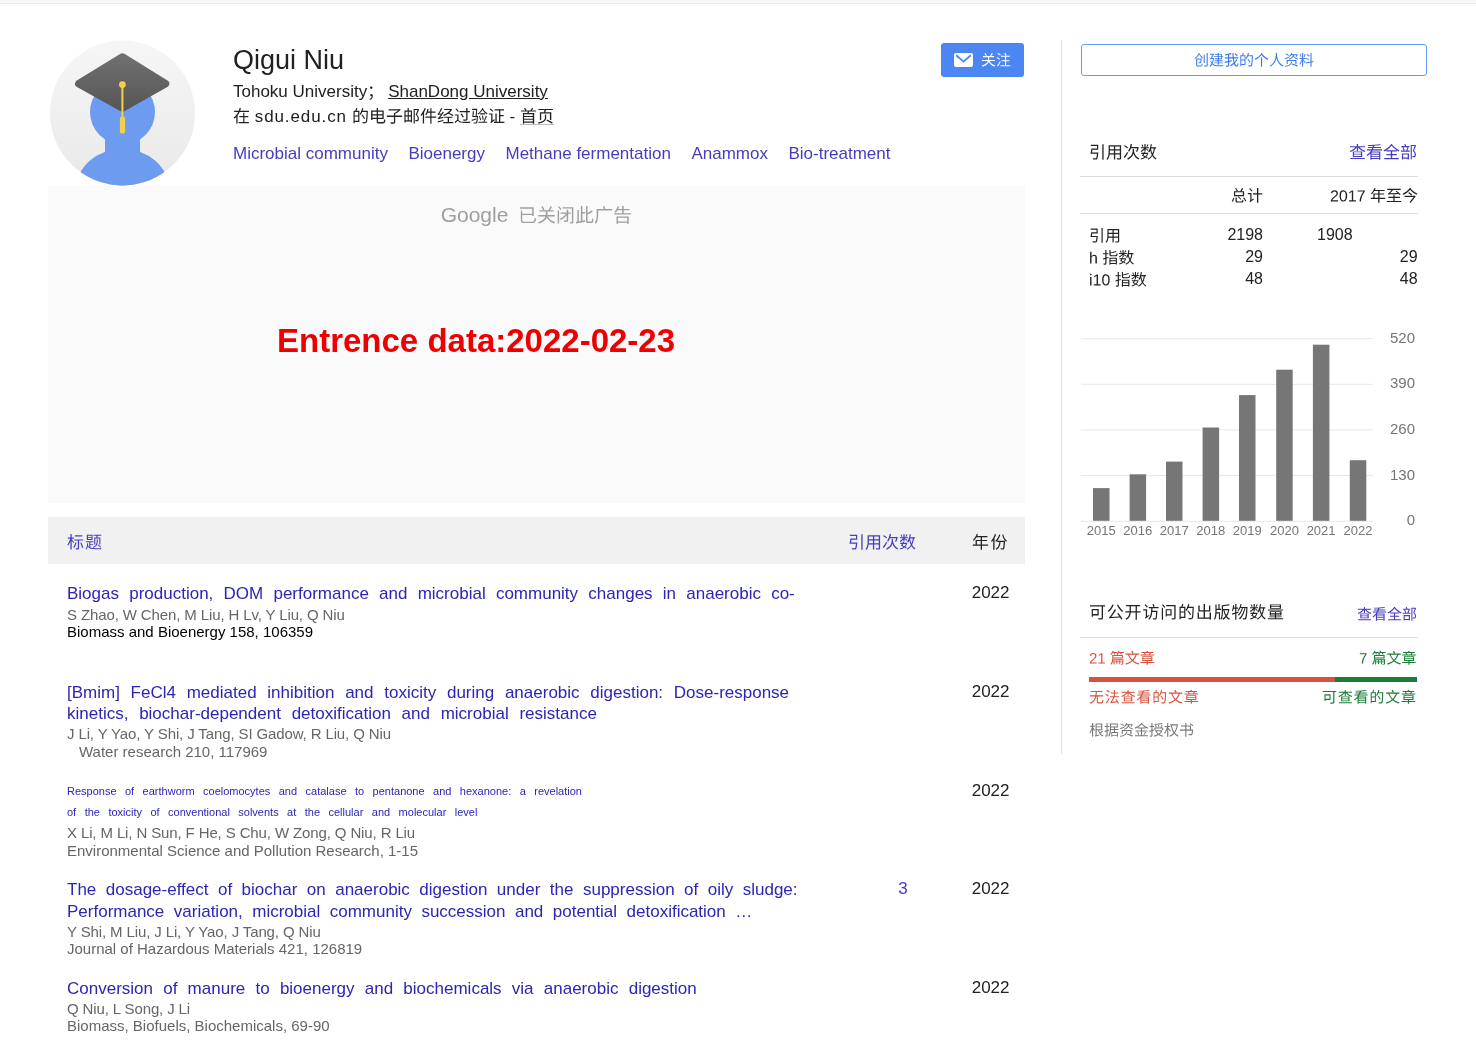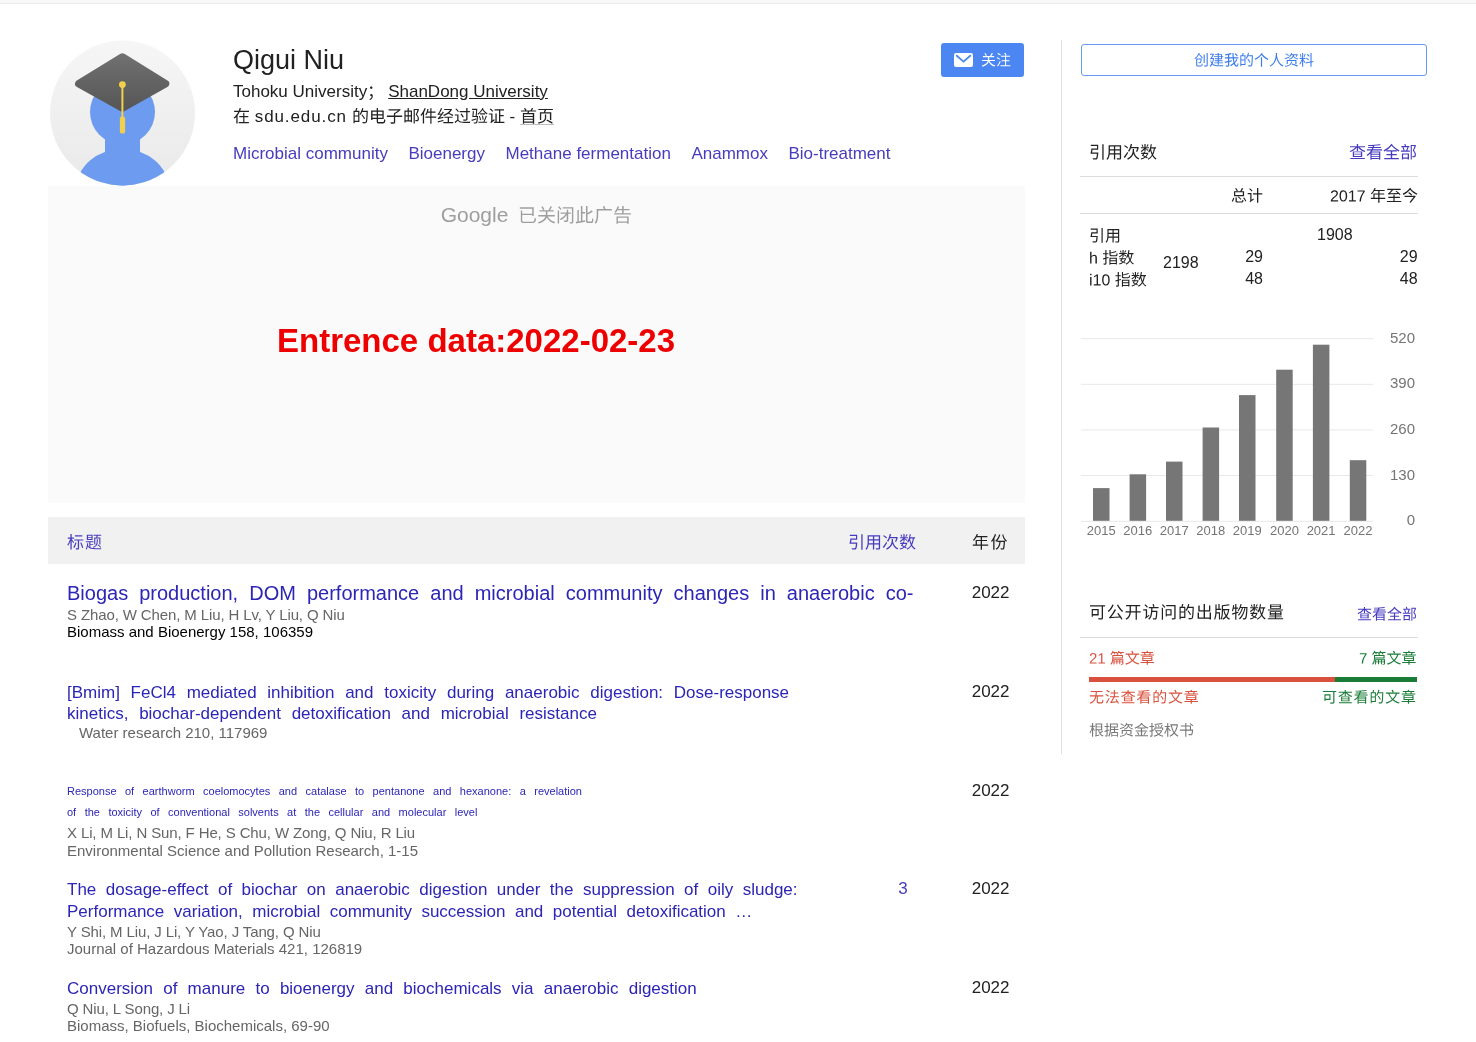--- a/index.html
+++ b/index.html
@@ -69,33 +69,34 @@
         <path d="M7.9 -13.0V-11.8H15.3V-13.0ZM13.2 -5.5C14.0 -3.8 14.8 -1.6 15.1 -0.3L16.3 -0.7C16.0 -2.0 15.2 -4.2 14.3 -5.9ZM8.3 -5.8C7.9 -4.0 7.1 -2.2 6.2 -1.0C6.5 -0.8 7.0 -0.5 7.2 -0.3C8.1 -1.6 9.0 -3.6 9.5 -5.6ZM7.2 -8.9V-7.7H10.8V-0.3C10.8 -0.1 10.7 -0.0 10.5 0.0C10.3 0.0 9.5 0.0 8.6 -0.0C8.8 0.4 8.9 0.9 9.0 1.3C10.2 1.3 11.0 1.3 11.5 1.1C12.0 0.8 12.1 0.4 12.1 -0.3V-7.7H16.3V-8.9ZM3.4 -14.3V-10.7H0.8V-9.5H3.2C2.6 -7.4 1.5 -4.9 0.4 -3.7C0.6 -3.3 1.0 -2.8 1.1 -2.5C2.0 -3.6 2.8 -5.3 3.4 -7.2V1.3H4.7V-7.5C5.3 -6.7 6.0 -5.7 6.3 -5.1L7.0 -6.1C6.7 -6.6 5.2 -8.5 4.7 -9.0V-9.5H6.9V-10.7H4.7V-14.3Z M21.0 -10.5H24.5V-9.2H21.0ZM21.0 -12.6H24.5V-11.4H21.0ZM19.8 -13.6V-8.2H25.6V-13.6ZM29.8 -9.0C29.7 -4.6 29.4 -2.4 25.8 -1.3C26.0 -1.1 26.3 -0.7 26.4 -0.5C30.3 -1.8 30.8 -4.2 30.9 -9.0ZM30.4 -3.2C31.5 -2.4 32.8 -1.3 33.4 -0.6L34.2 -1.3C33.5 -2.0 32.2 -3.1 31.2 -3.8ZM20.1 -5.1C20.0 -2.7 19.7 -0.6 18.6 0.7C18.8 0.8 19.3 1.2 19.5 1.3C20.1 0.5 20.5 -0.5 20.8 -1.7C22.3 0.6 24.8 1.0 28.4 1.0H33.9C34.0 0.7 34.2 0.2 34.4 -0.1C33.4 -0.1 29.2 -0.1 28.5 -0.1C26.4 -0.1 24.7 -0.2 23.4 -0.7V-3.2H26.2V-4.1H23.4V-6.0H26.5V-7.0H18.8V-6.0H22.3V-1.4C21.8 -1.8 21.3 -2.3 21.0 -3.0C21.1 -3.6 21.2 -4.3 21.2 -5.1ZM27.2 -10.8V-3.7H28.3V-9.8H32.3V-3.7H33.4V-10.8H30.2C30.4 -11.3 30.6 -11.9 30.9 -12.5H34.2V-13.5H26.5V-12.5H29.6C29.4 -11.9 29.2 -11.3 29.1 -10.8Z"></path>
       </svg></div>
 <div class="abs" style="right:109px;top:15.5px;"><svg width="68" height="18.0" viewBox="0 -15.3 68 18.0" style="vertical-align:-2.7px" fill="#473cbe">
         <path d="M13.3 -14.1V1.4H14.6V-14.1ZM2.4 -9.7C2.2 -8.1 1.8 -6.0 1.5 -4.6H7.9C7.7 -1.8 7.4 -0.5 7.0 -0.2C6.8 -0.0 6.6 0.0 6.3 0.0C5.9 0.0 4.7 -0.0 3.6 -0.1C3.9 0.3 4.0 0.8 4.1 1.2C5.2 1.3 6.2 1.3 6.8 1.2C7.4 1.2 7.8 1.1 8.1 0.7C8.7 0.1 9.0 -1.4 9.3 -5.2C9.3 -5.4 9.3 -5.8 9.3 -5.8H3.1C3.2 -6.6 3.4 -7.6 3.5 -8.5H9.2V-13.6H1.8V-12.4H8.0V-9.7Z M19.6 -13.1V-6.9C19.6 -4.5 19.4 -1.5 17.5 0.6C17.8 0.8 18.3 1.2 18.5 1.4C19.8 0.0 20.4 -2.0 20.7 -3.9H24.9V1.2H26.2V-3.9H30.8V-0.4C30.8 -0.1 30.7 0.0 30.4 0.1C30.0 0.1 28.9 0.1 27.7 0.0C27.9 0.4 28.1 0.9 28.1 1.3C29.7 1.3 30.7 1.3 31.3 1.1C31.9 0.9 32.1 0.5 32.1 -0.4V-13.1ZM20.9 -11.9H24.9V-9.1H20.9ZM30.8 -11.9V-9.1H26.2V-11.9ZM20.9 -7.9H24.9V-5.1H20.8C20.8 -5.7 20.9 -6.3 20.9 -6.9ZM30.8 -7.9V-5.1H26.2V-7.9Z M35.0 -12.2C36.1 -11.5 37.6 -10.5 38.2 -9.8L39.1 -10.9C38.4 -11.6 36.9 -12.5 35.7 -13.1ZM34.7 -1.2 35.9 -0.4C36.9 -1.9 38.2 -3.9 39.2 -5.6L38.2 -6.4C37.1 -4.6 35.7 -2.5 34.7 -1.2ZM41.7 -14.3C41.2 -11.6 40.2 -8.9 38.9 -7.2C39.3 -7.1 39.9 -6.7 40.1 -6.5C40.8 -7.5 41.4 -8.7 42.0 -10.1H48.2C47.9 -9.0 47.4 -7.7 47.0 -6.9C47.3 -6.7 47.8 -6.5 48.1 -6.3C48.7 -7.5 49.4 -9.3 49.8 -10.9L48.9 -11.5L48.7 -11.4H42.4C42.7 -12.2 42.9 -13.1 43.1 -14.0ZM43.7 -9.3V-8.2C43.7 -5.8 43.3 -2.1 38.1 0.4C38.4 0.7 38.8 1.1 39.0 1.4C42.4 -0.3 43.9 -2.4 44.5 -4.5C45.5 -1.8 47.0 0.2 49.5 1.2C49.7 0.9 50.0 0.4 50.3 0.1C47.4 -1.0 45.8 -3.6 45.0 -7.0C45.0 -7.4 45.0 -7.8 45.0 -8.2V-9.3Z M58.5 -14.0C58.2 -13.3 57.7 -12.3 57.3 -11.7L58.1 -11.3C58.5 -11.8 59.1 -12.7 59.6 -13.5ZM52.5 -13.5C52.9 -12.8 53.4 -11.8 53.5 -11.2L54.5 -11.7C54.4 -12.3 53.9 -13.2 53.4 -13.9ZM58.0 -4.4C57.6 -3.5 57.0 -2.8 56.4 -2.1C55.7 -2.5 55.1 -2.8 54.5 -3.1C54.7 -3.5 55.0 -3.9 55.2 -4.4ZM52.9 -2.6C53.7 -2.3 54.6 -1.9 55.5 -1.4C54.4 -0.6 53.1 -0.1 51.7 0.2C51.9 0.5 52.2 0.9 52.3 1.2C53.9 0.8 55.3 0.1 56.5 -0.9C57.1 -0.5 57.6 -0.2 58.0 0.1L58.8 -0.7C58.4 -1.0 57.9 -1.3 57.4 -1.6C58.3 -2.6 59.0 -3.8 59.4 -5.3L58.7 -5.5L58.5 -5.5H55.7L56.1 -6.4L55.0 -6.6C54.8 -6.2 54.7 -5.9 54.5 -5.5H52.2V-4.4H54.0C53.6 -3.7 53.2 -3.1 52.9 -2.6ZM55.4 -14.3V-11.1H51.9V-10.1H55.0C54.2 -9.0 52.9 -7.9 51.7 -7.4C51.9 -7.2 52.2 -6.7 52.4 -6.4C53.4 -7.0 54.5 -7.9 55.4 -8.9V-6.9H56.6V-9.2C57.4 -8.6 58.4 -7.8 58.8 -7.4L59.6 -8.3C59.1 -8.6 57.6 -9.6 56.8 -10.1H60.0V-11.1H56.6V-14.3ZM61.7 -14.1C61.3 -11.2 60.5 -8.3 59.2 -6.5C59.4 -6.3 59.9 -5.9 60.1 -5.7C60.6 -6.4 61.0 -7.1 61.3 -7.9C61.7 -6.3 62.2 -4.7 62.8 -3.4C61.8 -1.8 60.5 -0.5 58.7 0.4C58.9 0.6 59.3 1.1 59.4 1.4C61.1 0.5 62.4 -0.7 63.4 -2.2C64.3 -0.7 65.3 0.4 66.7 1.2C66.9 0.9 67.2 0.4 67.5 0.2C66.1 -0.6 65.0 -1.8 64.1 -3.4C65.0 -5.1 65.6 -7.2 66.0 -9.8H67.1V-11.0H62.3C62.5 -11.9 62.7 -12.9 62.9 -14.0ZM64.8 -9.8C64.5 -7.8 64.1 -6.1 63.5 -4.7C62.8 -6.2 62.3 -8.0 62.0 -9.8Z"></path>
       </svg></div>
 <div class="abs" style="right:16.5px;top:15.5px;"><svg width="37" height="18.0" viewBox="0 -15.3 37 18.0" style="vertical-align:-2.7px" fill="#222222">
         <path d="M0.8 -3.8V-2.6H8.7V1.4H10.0V-2.6H16.2V-3.8H10.0V-7.2H15.0V-8.4H10.0V-11.0H15.4V-12.2H5.2C5.5 -12.8 5.8 -13.4 6.0 -14.0L4.7 -14.3C3.9 -12.0 2.5 -9.8 0.9 -8.4C1.2 -8.2 1.7 -7.8 2.0 -7.6C2.9 -8.5 3.8 -9.7 4.6 -11.0H8.7V-8.4H3.6V-3.8ZM4.9 -3.8V-7.2H8.7V-3.8Z M31.3 -13.9 30.2 -13.7C30.9 -10.4 32.0 -8.3 34.1 -6.6C34.3 -7.0 34.7 -7.4 35.0 -7.6C33.1 -9.2 32.0 -10.9 31.3 -13.9ZM22.9 -14.2C22.1 -11.6 20.6 -9.1 19.1 -7.4C19.3 -7.1 19.7 -6.5 19.8 -6.2C20.3 -6.7 20.8 -7.4 21.2 -8.1V1.4H22.5V-10.2C23.1 -11.4 23.7 -12.6 24.1 -13.9ZM27.1 -13.8C26.4 -11.2 25.1 -8.9 23.3 -7.5C23.5 -7.3 24.0 -6.7 24.1 -6.4C24.5 -6.7 24.9 -7.1 25.2 -7.5V-6.4H27.4C27.0 -3.1 26.0 -0.9 23.6 0.4C23.9 0.7 24.3 1.1 24.5 1.4C27.1 -0.2 28.2 -2.7 28.6 -6.4H31.7C31.5 -2.1 31.2 -0.5 30.9 -0.1C30.7 0.1 30.6 0.1 30.3 0.1C30.0 0.1 29.3 0.1 28.5 0.0C28.7 0.4 28.8 0.9 28.9 1.2C29.6 1.3 30.4 1.3 30.8 1.2C31.3 1.2 31.7 1.1 32.0 0.7C32.5 0.1 32.7 -1.8 33.0 -7.0C33.0 -7.2 33.0 -7.6 33.0 -7.6H25.3C26.6 -9.2 27.7 -11.3 28.3 -13.6Z"></path>
       </svg></div>
 </div>
 <div class="abs" style="left:48px;top:583.1px;width:977px;">
-<div style="margin-left:19px;font-size:20px;line-height:21.4px;word-spacing:5.5px;color:#2c25b5;">
+<div style="margin-left:19px;font-size:17px;line-height:21.4px;word-spacing:5.5px;color:#2c25b5;">
       <div style="white-space:nowrap;">Biogas production, DOM performance and microbial community changes in anaerobic co-</div>
     </div>
 <div style="margin-left:19px;margin-top:1px;font-size:15px;line-height:17.3px;letter-spacing:-0.12px;color:#666666;">S Zhao, W Chen, M Liu, H Lv, Y Liu, Q Niu</div>
 <div style="margin-left:19px;font-size:15px;line-height:17.3px;color:#000000;">Biomass and Bioenergy 158, 106359</div>
 
 <div class="abs" style="right:15.5px;top:0;font-size:17px;color:#222222;">2022</div>
 </div>
 <div class="abs" style="left:48px;top:681.6px;width:977px;">
 <div style="margin-left:19px;font-size:17px;line-height:21.4px;word-spacing:6.0px;color:#2c25b5;">
       <div style="white-space:nowrap;">[Bmim] FeCl4 mediated inhibition and toxicity during anaerobic digestion: Dose-response</div>
       <div style="white-space:nowrap;">kinetics, biochar-dependent detoxification and microbial resistance</div>
     </div>
+<div style="margin-left:19px;margin-top:1px;font-size:15px;line-height:17.3px;letter-spacing:-0.12px;color:#666666;">J Li, Y Yao, Y Shi, J Tang, SI Gadow, R Liu, Q Niu</div>
 <div style="margin-left:31px;font-size:15px;line-height:17.3px;color:#666666;">Water research 210, 117969</div>
 
 <div class="abs" style="right:15.5px;top:0;font-size:17px;color:#222222;">2022</div>
 </div>
 <div class="abs" style="left:48px;top:780.6px;width:977px;">
 <div style="margin-left:19px;font-size:11px;line-height:21.4px;word-spacing:5.4px;color:#2c25b5;">
       <div style="white-space:nowrap;">Response of earthworm coelomocytes and catalase to pentanone and hexanone: a revelation</div>
       <div style="white-space:nowrap;">of the toxicity of conventional solvents at the cellular and molecular level</div>
     </div>
 <div style="margin-left:19px;margin-top:1px;font-size:15px;line-height:17.3px;letter-spacing:-0.12px;color:#666666;">X Li, M Li, N Sun, F He, S Chu, W Zong, Q Niu, R Liu</div>
@@ -142,21 +143,21 @@
     <svg width="89" height="17.0" viewBox="0 -14.4 89 17.0" style="display:block" fill="#222222">
       <path d="M0.8 0.0V-1.0Q1.2 -1.9 1.8 -2.6Q2.4 -3.3 3.0 -3.9Q3.6 -4.4 4.2 -4.9Q4.9 -5.4 5.4 -5.9Q5.9 -6.4 6.2 -6.9Q6.5 -7.4 6.5 -8.1Q6.5 -9.0 5.9 -9.5Q5.4 -10.0 4.5 -10.0Q3.6 -10.0 3.0 -9.5Q2.4 -9.0 2.3 -8.2L0.9 -8.3Q1.0 -9.6 2.0 -10.4Q3.0 -11.2 4.5 -11.2Q6.1 -11.2 7.0 -10.4Q7.9 -9.6 7.9 -8.2Q7.9 -7.5 7.6 -6.9Q7.3 -6.2 6.8 -5.6Q6.2 -5.0 4.5 -3.7Q3.6 -2.9 3.1 -2.3Q2.6 -1.7 2.4 -1.2H8.1V0.0Z M17.2 -5.5Q17.2 -2.8 16.2 -1.3Q15.2 0.2 13.3 0.2Q11.4 0.2 10.5 -1.3Q9.5 -2.7 9.5 -5.5Q9.5 -8.3 10.4 -9.8Q11.4 -11.2 13.4 -11.2Q15.3 -11.2 16.2 -9.7Q17.2 -8.3 17.2 -5.5ZM15.7 -5.5Q15.7 -7.9 15.2 -9.0Q14.6 -10.0 13.4 -10.0Q12.1 -10.0 11.5 -9.0Q10.9 -7.9 10.9 -5.5Q10.9 -3.2 11.5 -2.1Q12.1 -1.0 13.3 -1.0Q14.6 -1.0 15.2 -2.1Q15.7 -3.2 15.7 -5.5Z M19.0 0.0V-1.2H21.8V-9.7L19.3 -7.9V-9.2L21.9 -11.0H23.2V-1.2H25.9V0.0Z M34.8 -9.9Q33.1 -7.3 32.4 -5.8Q31.7 -4.4 31.4 -2.9Q31.0 -1.5 31.0 0.0H29.5Q29.5 -2.1 30.4 -4.4Q31.3 -6.8 33.4 -9.8H27.5V-11.0H34.8Z M40.8 -3.6V-2.4H48.2V1.3H49.5V-2.4H55.3V-3.6H49.5V-6.8H54.2V-7.9H49.5V-10.4H54.6V-11.5H45.0C45.2 -12.0 45.5 -12.6 45.7 -13.2L44.5 -13.5C43.7 -11.3 42.4 -9.2 40.8 -7.9C41.1 -7.8 41.7 -7.4 41.9 -7.2C42.7 -8.0 43.6 -9.1 44.3 -10.4H48.2V-7.9H43.4V-3.6ZM44.6 -3.6V-6.8H48.2V-3.6Z M58.4 -6.8C59.0 -7.0 59.8 -7.0 68.6 -7.4C69.0 -7.0 69.3 -6.6 69.6 -6.3L70.6 -7.0C69.7 -8.1 67.9 -9.6 66.5 -10.7L65.5 -10.1C66.2 -9.6 66.9 -9.0 67.5 -8.4L60.1 -8.1C61.1 -9.0 62.1 -10.2 63.1 -11.4H70.7V-12.6H57.3V-11.4H61.5C60.6 -10.2 59.5 -9.1 59.1 -8.7C58.7 -8.3 58.3 -8.0 58.0 -8.0C58.1 -7.6 58.3 -7.0 58.4 -6.8ZM63.4 -6.6V-4.6H58.3V-3.4H63.4V-0.5H56.9V0.7H71.2V-0.5H64.6V-3.4H69.9V-4.6H64.6V-6.6Z M78.3 -8.5C79.3 -7.7 80.7 -6.6 81.3 -5.9L82.2 -6.7C81.5 -7.4 80.1 -8.5 79.1 -9.3ZM74.6 -5.6V-4.4H83.6C82.4 -2.9 80.8 -0.8 79.4 0.8L80.6 1.3C82.3 -0.7 84.5 -3.4 85.8 -5.2L84.9 -5.6L84.6 -5.6ZM80.0 -13.6C78.3 -11.1 75.5 -8.9 72.6 -7.6C73.0 -7.3 73.3 -6.9 73.5 -6.5C75.9 -7.8 78.3 -9.6 80.1 -11.7C81.8 -9.7 84.4 -7.7 86.5 -6.6C86.8 -7.0 87.2 -7.5 87.5 -7.7C85.2 -8.7 82.4 -10.7 80.8 -12.6L81.1 -13.0Z"></path>
     </svg>
   </div>
 <div class="abs" style="left:1080px;top:213px;width:338px;height:1px;background:#dcdcdc;"></div>
 <div class="abs" style="left:1089px;top:226.6px;">
     <svg width="32" height="17.0" viewBox="0 -14.4 32 17.0" style="display:block" fill="#222222">
       <path d="M12.5 -13.3V1.3H13.7V-13.3ZM2.3 -9.1C2.1 -7.6 1.7 -5.6 1.4 -4.4H7.5C7.2 -1.7 7.0 -0.5 6.6 -0.2C6.4 -0.0 6.3 0.0 5.9 0.0C5.5 0.0 4.4 -0.0 3.4 -0.1C3.6 0.2 3.8 0.7 3.8 1.1C4.8 1.2 5.9 1.2 6.4 1.2C6.9 1.1 7.3 1.0 7.6 0.6C8.2 0.1 8.5 -1.3 8.7 -4.9C8.8 -5.1 8.8 -5.5 8.8 -5.5H2.9C3.0 -6.3 3.2 -7.1 3.3 -8.0H8.7V-12.8H1.7V-11.6H7.5V-9.1Z M18.4 -12.3V-6.5C18.4 -4.3 18.3 -1.4 16.5 0.6C16.8 0.7 17.3 1.1 17.4 1.4C18.7 0.0 19.2 -1.8 19.5 -3.6H23.5V1.1H24.7V-3.6H29.0V-0.4C29.0 -0.1 28.9 0.0 28.6 0.0C28.3 0.1 27.2 0.1 26.1 0.0C26.2 0.4 26.4 0.9 26.5 1.2C28.0 1.2 28.9 1.2 29.5 1.0C30.0 0.8 30.2 0.4 30.2 -0.4V-12.3ZM19.6 -11.2H23.5V-8.6H19.6ZM29.0 -11.2V-8.6H24.7V-11.2ZM19.6 -7.5H23.5V-4.8H19.6C19.6 -5.4 19.6 -6.0 19.6 -6.5ZM29.0 -7.5V-4.8H24.7V-7.5Z"></path>
     </svg>
   </div>
-<div class="abs" style="left:1163px;top:225.7px;width:100px;text-align:left;font-size:16px;color:#222222;margin-top:28px;">2198</div>
+<div class="abs" style="left:1163px;top:225.7px;width:100px;text-align:right;font-size:16px;color:#222222;">2198</div>
 <div class="abs" style="left:1317px;top:225.7px;width:100.6px;text-align:left;font-size:16px;color:#222222;">1908</div>
 <div class="abs" style="left:1089px;top:248.5px;">
     <svg width="46" height="17.0" viewBox="0 -14.4 46 17.0" style="display:block" fill="#222222">
       <path d="M2.5 -7.0Q2.9 -7.8 3.6 -8.2Q4.2 -8.6 5.2 -8.6Q6.6 -8.6 7.2 -7.9Q7.9 -7.2 7.9 -5.6V0.0H6.4V-5.4Q6.4 -6.2 6.3 -6.7Q6.1 -7.1 5.7 -7.3Q5.4 -7.5 4.7 -7.5Q3.7 -7.5 3.1 -6.8Q2.5 -6.1 2.5 -5.0V0.0H1.1V-11.6H2.5V-8.6Q2.5 -8.1 2.5 -7.6Q2.5 -7.1 2.5 -7.0Z M26.7 -12.5C25.5 -12.0 23.5 -11.4 21.6 -11.0V-13.4H20.4V-8.8C20.4 -7.4 20.9 -7.1 22.8 -7.1C23.1 -7.1 26.1 -7.1 26.5 -7.1C28.1 -7.1 28.5 -7.6 28.6 -9.8C28.3 -9.8 27.8 -10.0 27.5 -10.2C27.4 -8.5 27.3 -8.2 26.4 -8.2C25.8 -8.2 23.3 -8.2 22.8 -8.2C21.8 -8.2 21.6 -8.3 21.6 -8.8V-10.0C23.7 -10.4 26.0 -10.9 27.6 -11.6ZM21.5 -2.1H26.8V-0.5H21.5ZM21.5 -3.1V-4.7H26.8V-3.1ZM20.4 -5.7V1.3H21.5V0.5H26.8V1.2H27.9V-5.7ZM16.3 -13.4V-10.2H14.0V-9.1H16.3V-5.6L13.8 -5.0L14.2 -3.8L16.3 -4.4V-0.1C16.3 0.1 16.2 0.2 16.0 0.2C15.8 0.2 15.1 0.2 14.4 0.2C14.5 0.5 14.7 1.0 14.8 1.3C15.8 1.3 16.5 1.2 16.9 1.1C17.3 0.9 17.5 0.5 17.5 -0.1V-4.8L19.6 -5.4L19.4 -6.5L17.5 -6.0V-9.1H19.4V-10.2H17.5V-13.4Z M36.4 -13.1C36.1 -12.5 35.6 -11.6 35.2 -11.0L36.0 -10.6C36.4 -11.2 37.0 -12.0 37.4 -12.7ZM30.8 -12.7C31.2 -12.0 31.6 -11.1 31.7 -10.6L32.7 -11.0C32.5 -11.6 32.1 -12.4 31.6 -13.0ZM35.9 -4.2C35.5 -3.3 35.0 -2.6 34.4 -2.0C33.8 -2.3 33.2 -2.6 32.6 -2.9C32.8 -3.3 33.1 -3.7 33.3 -4.2ZM31.1 -2.4C31.9 -2.1 32.8 -1.7 33.6 -1.3C32.5 -0.6 31.3 -0.1 30.0 0.2C30.2 0.4 30.5 0.9 30.6 1.2C32.0 0.8 33.4 0.1 34.6 -0.8C35.1 -0.5 35.6 -0.2 35.9 0.1L36.7 -0.7C36.3 -0.9 35.9 -1.2 35.3 -1.5C36.2 -2.4 36.9 -3.6 37.3 -4.9L36.6 -5.2L36.4 -5.2H33.8L34.1 -6.0L33.1 -6.2C33.0 -5.9 32.8 -5.5 32.6 -5.2H30.5V-4.2H32.1C31.8 -3.5 31.4 -2.9 31.1 -2.4ZM33.5 -13.5V-10.5H30.1V-9.5H33.1C32.3 -8.4 31.1 -7.4 30.0 -7.0C30.2 -6.7 30.5 -6.3 30.6 -6.0C31.6 -6.6 32.7 -7.5 33.5 -8.4V-6.5H34.6V-8.6C35.3 -8.1 36.3 -7.3 36.7 -7.0L37.4 -7.8C37.0 -8.1 35.6 -9.0 34.8 -9.5H37.8V-10.5H34.6V-13.5ZM39.4 -13.3C39.0 -10.5 38.3 -7.8 37.0 -6.1C37.3 -6.0 37.8 -5.6 38.0 -5.4C38.4 -6.0 38.7 -6.7 39.0 -7.5C39.4 -5.9 39.9 -4.4 40.4 -3.2C39.6 -1.7 38.3 -0.5 36.6 0.4C36.8 0.6 37.1 1.1 37.2 1.3C38.9 0.4 40.1 -0.7 41.0 -2.1C41.8 -0.7 42.8 0.4 44.1 1.1C44.3 0.8 44.6 0.4 44.9 0.2C43.6 -0.5 42.5 -1.7 41.7 -3.2C42.5 -4.8 43.1 -6.8 43.4 -9.2H44.5V-10.3H40.0C40.2 -11.2 40.4 -12.2 40.5 -13.1ZM42.3 -9.2C42.0 -7.4 41.6 -5.8 41.1 -4.4C40.5 -5.9 40.0 -7.5 39.7 -9.2Z"></path>
     </svg>
   </div>
 <div class="abs" style="left:1163px;top:247.6px;width:100px;text-align:right;font-size:16px;color:#222222;">29</div>
 <div class="abs" style="left:1317px;top:247.6px;width:100.6px;text-align:right;font-size:16px;color:#222222;">29</div>
 <div class="abs" style="left:1089px;top:270.5px;">
     <svg width="58" height="17.0" viewBox="0 -14.4 58 17.0" style="display:block" fill="#222222">

